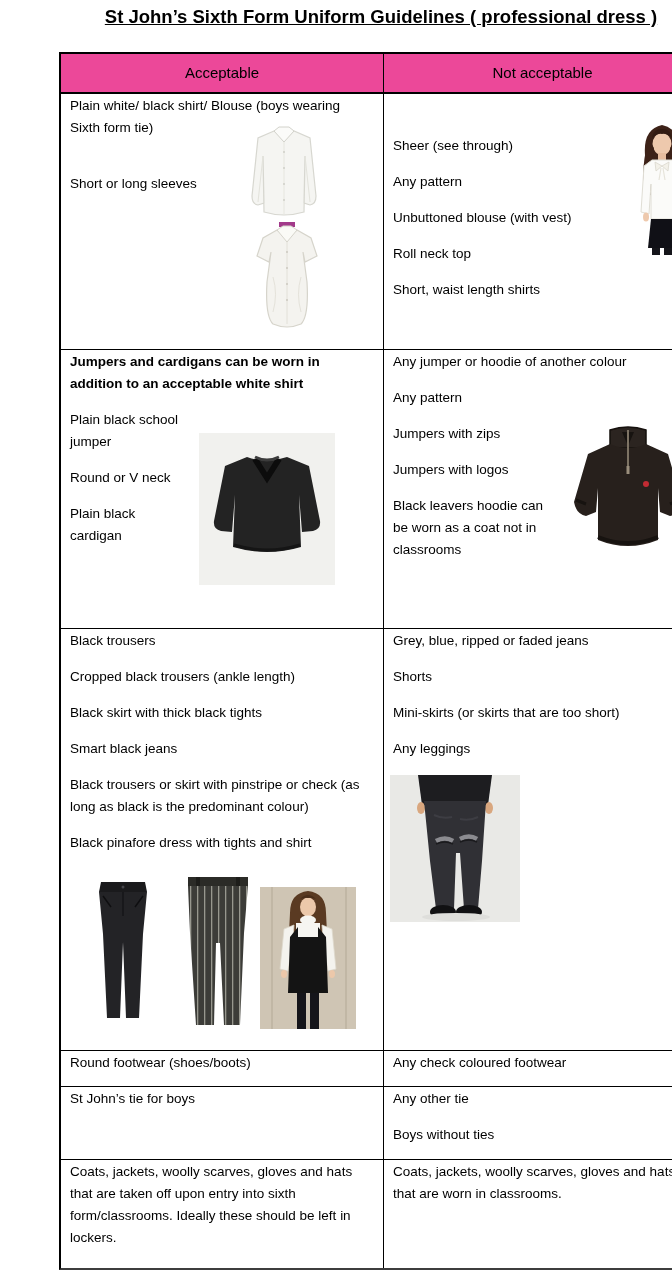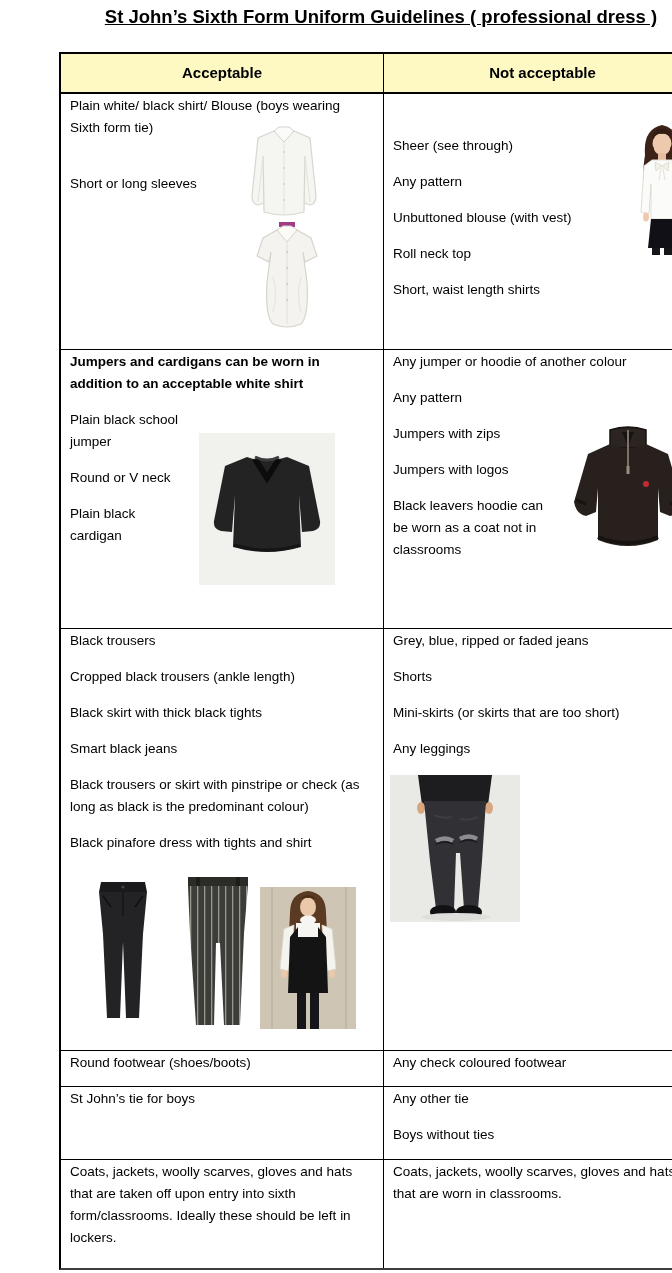--- a/index.html
+++ b/index.html
@@ -8,22 +8,22 @@
   .doc-title{position:absolute;top:6px;left:0;width:100%;text-align:center;
         font-size:18.5px;font-weight:700;}
   .doc-title span{text-decoration:underline;}
   .tbl{position:absolute;left:14px;top:52px;width:644px;box-sizing:border-box;
         border:2px solid #000;border-bottom:2.5px solid #3d3d3d;}
   .row{display:flex;box-sizing:border-box;border-bottom:1.5px solid #000;}
   .row:last-child{border-bottom:none;}
   .cell{box-sizing:border-box;position:relative;padding:1px 9px;font-size:13.5px;line-height:22px;}
   .cell.c-left{width:323px;border-right:1.5px solid #000;flex:none;}
   .cell.c-right{flex:1;}
-  .hdr{background:#fef9c3;display:flex;align-items:center;justify-content:center;
-        font-weight:700;font-size:15px;padding:0;}
+  .hdr{background:#ec4899;display:flex;align-items:center;justify-content:center;
+        font-weight:400;font-size:15px;padding:0;}
   .row.head{height:40px;border-bottom:2px solid #000;}
   .row.h256{height:256px}.row.h279{height:279px}.row.h422{height:422px}
   .row.h36{height:36px}.row.h73{height:73px}.row.h108{height:108px}
   .cell p{margin:0 0 14px 0;}
   .bold{font-weight:700;}
   .mt40{margin-top:40px!important;}
   .mt34{margin-top:34px!important;}
   .mt10{margin-top:10px!important;}
   .w280{width:280px;}
   .w110{width:110px;}

